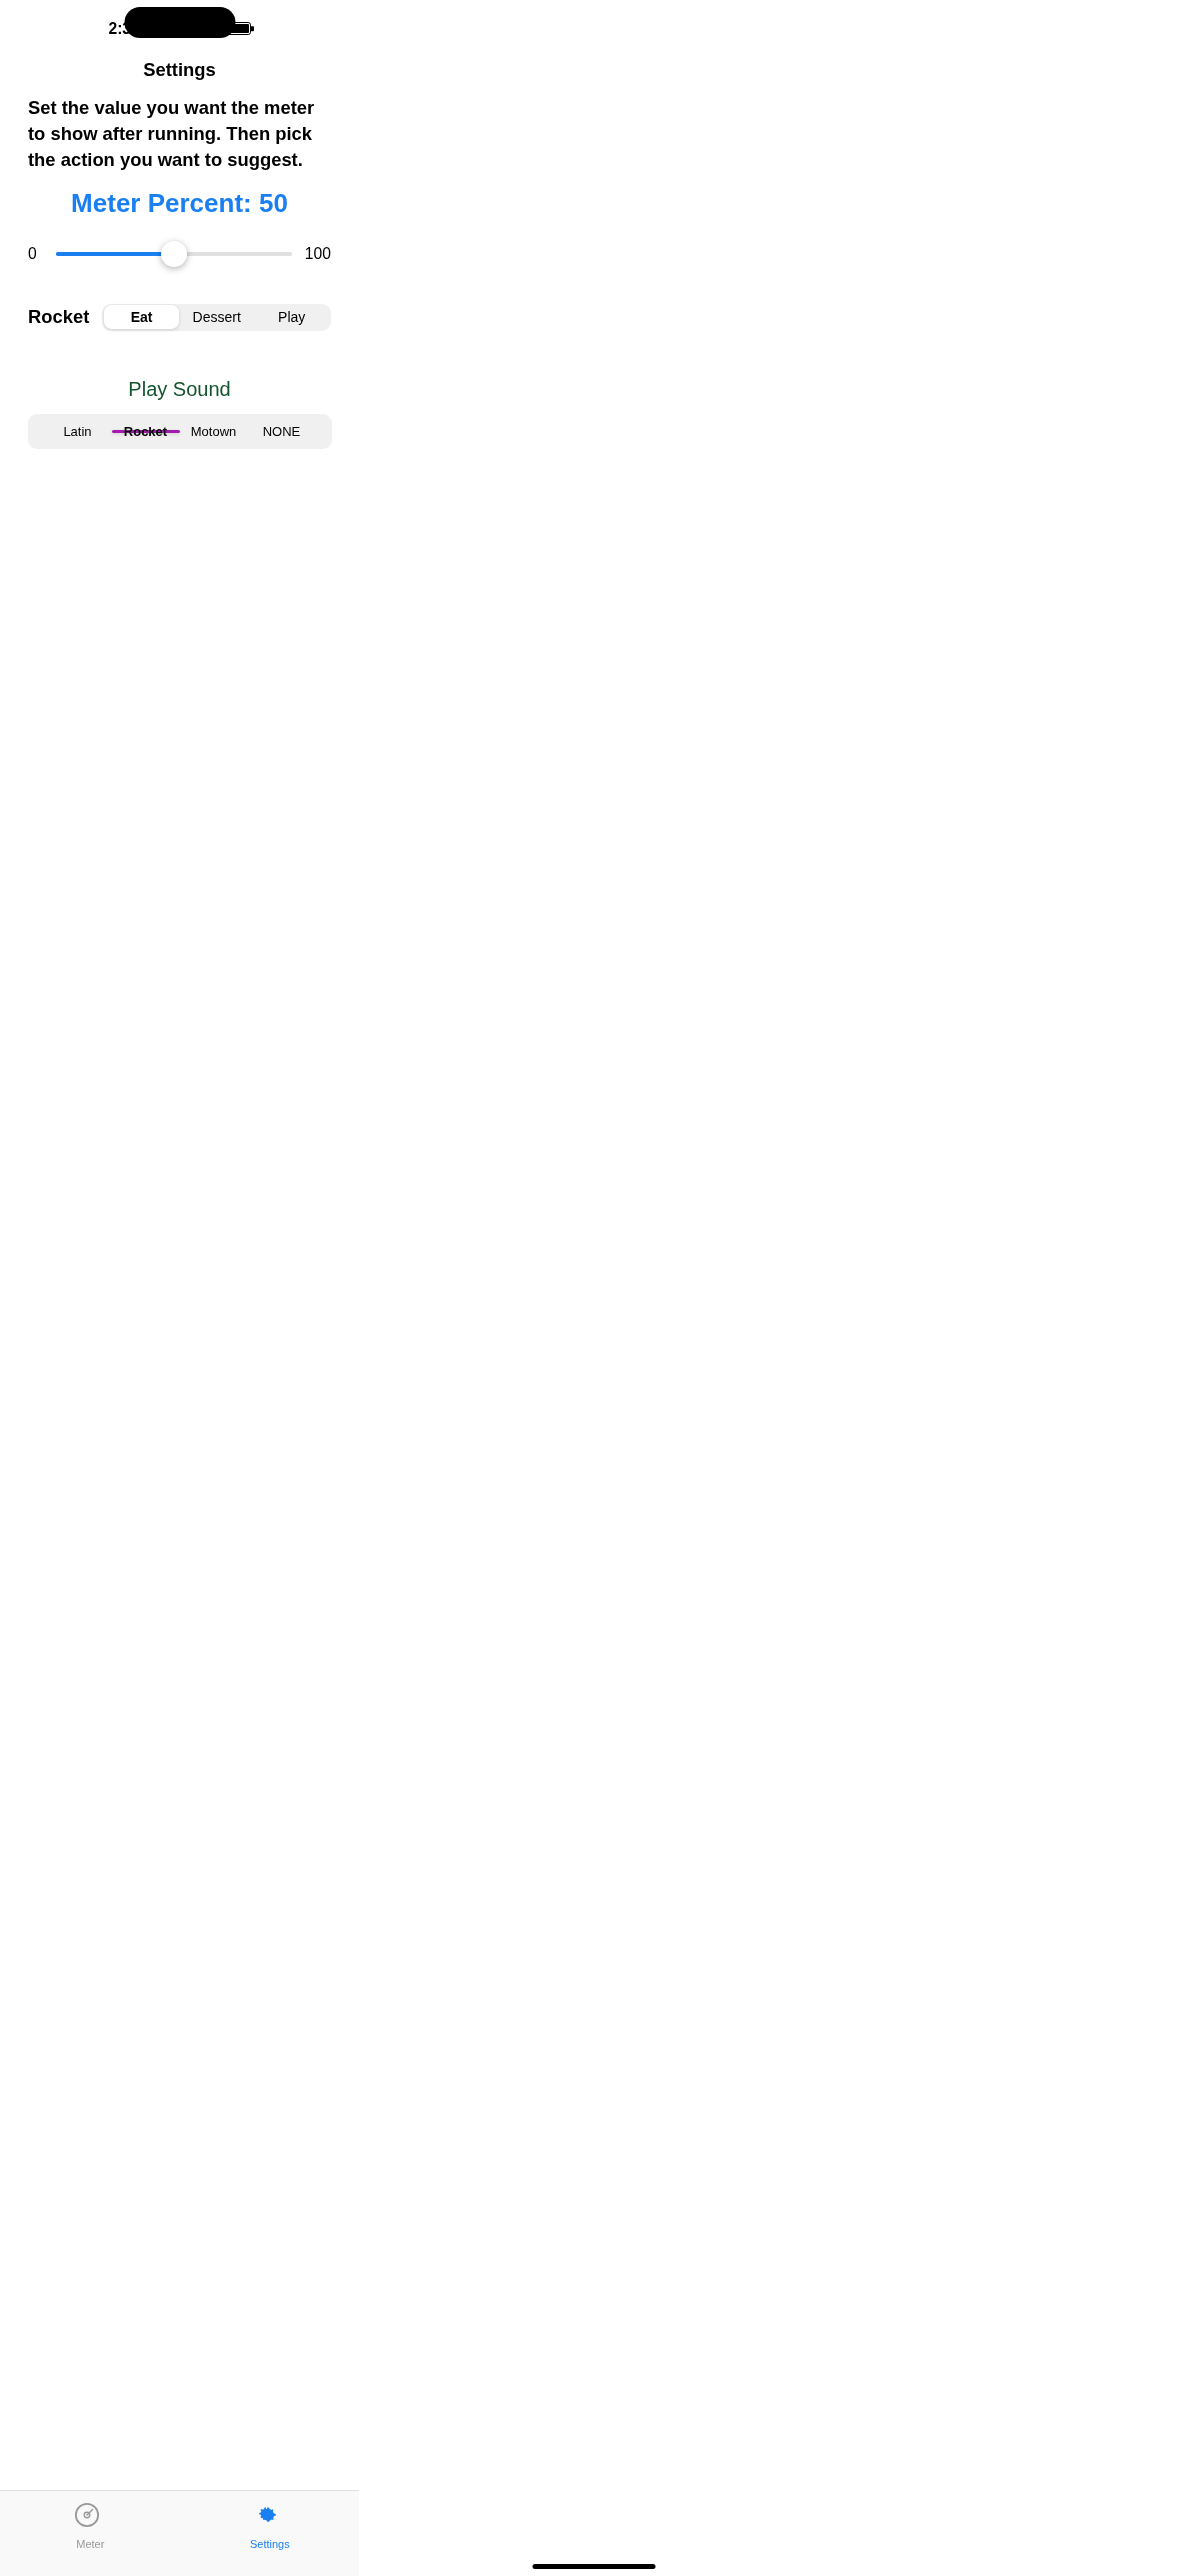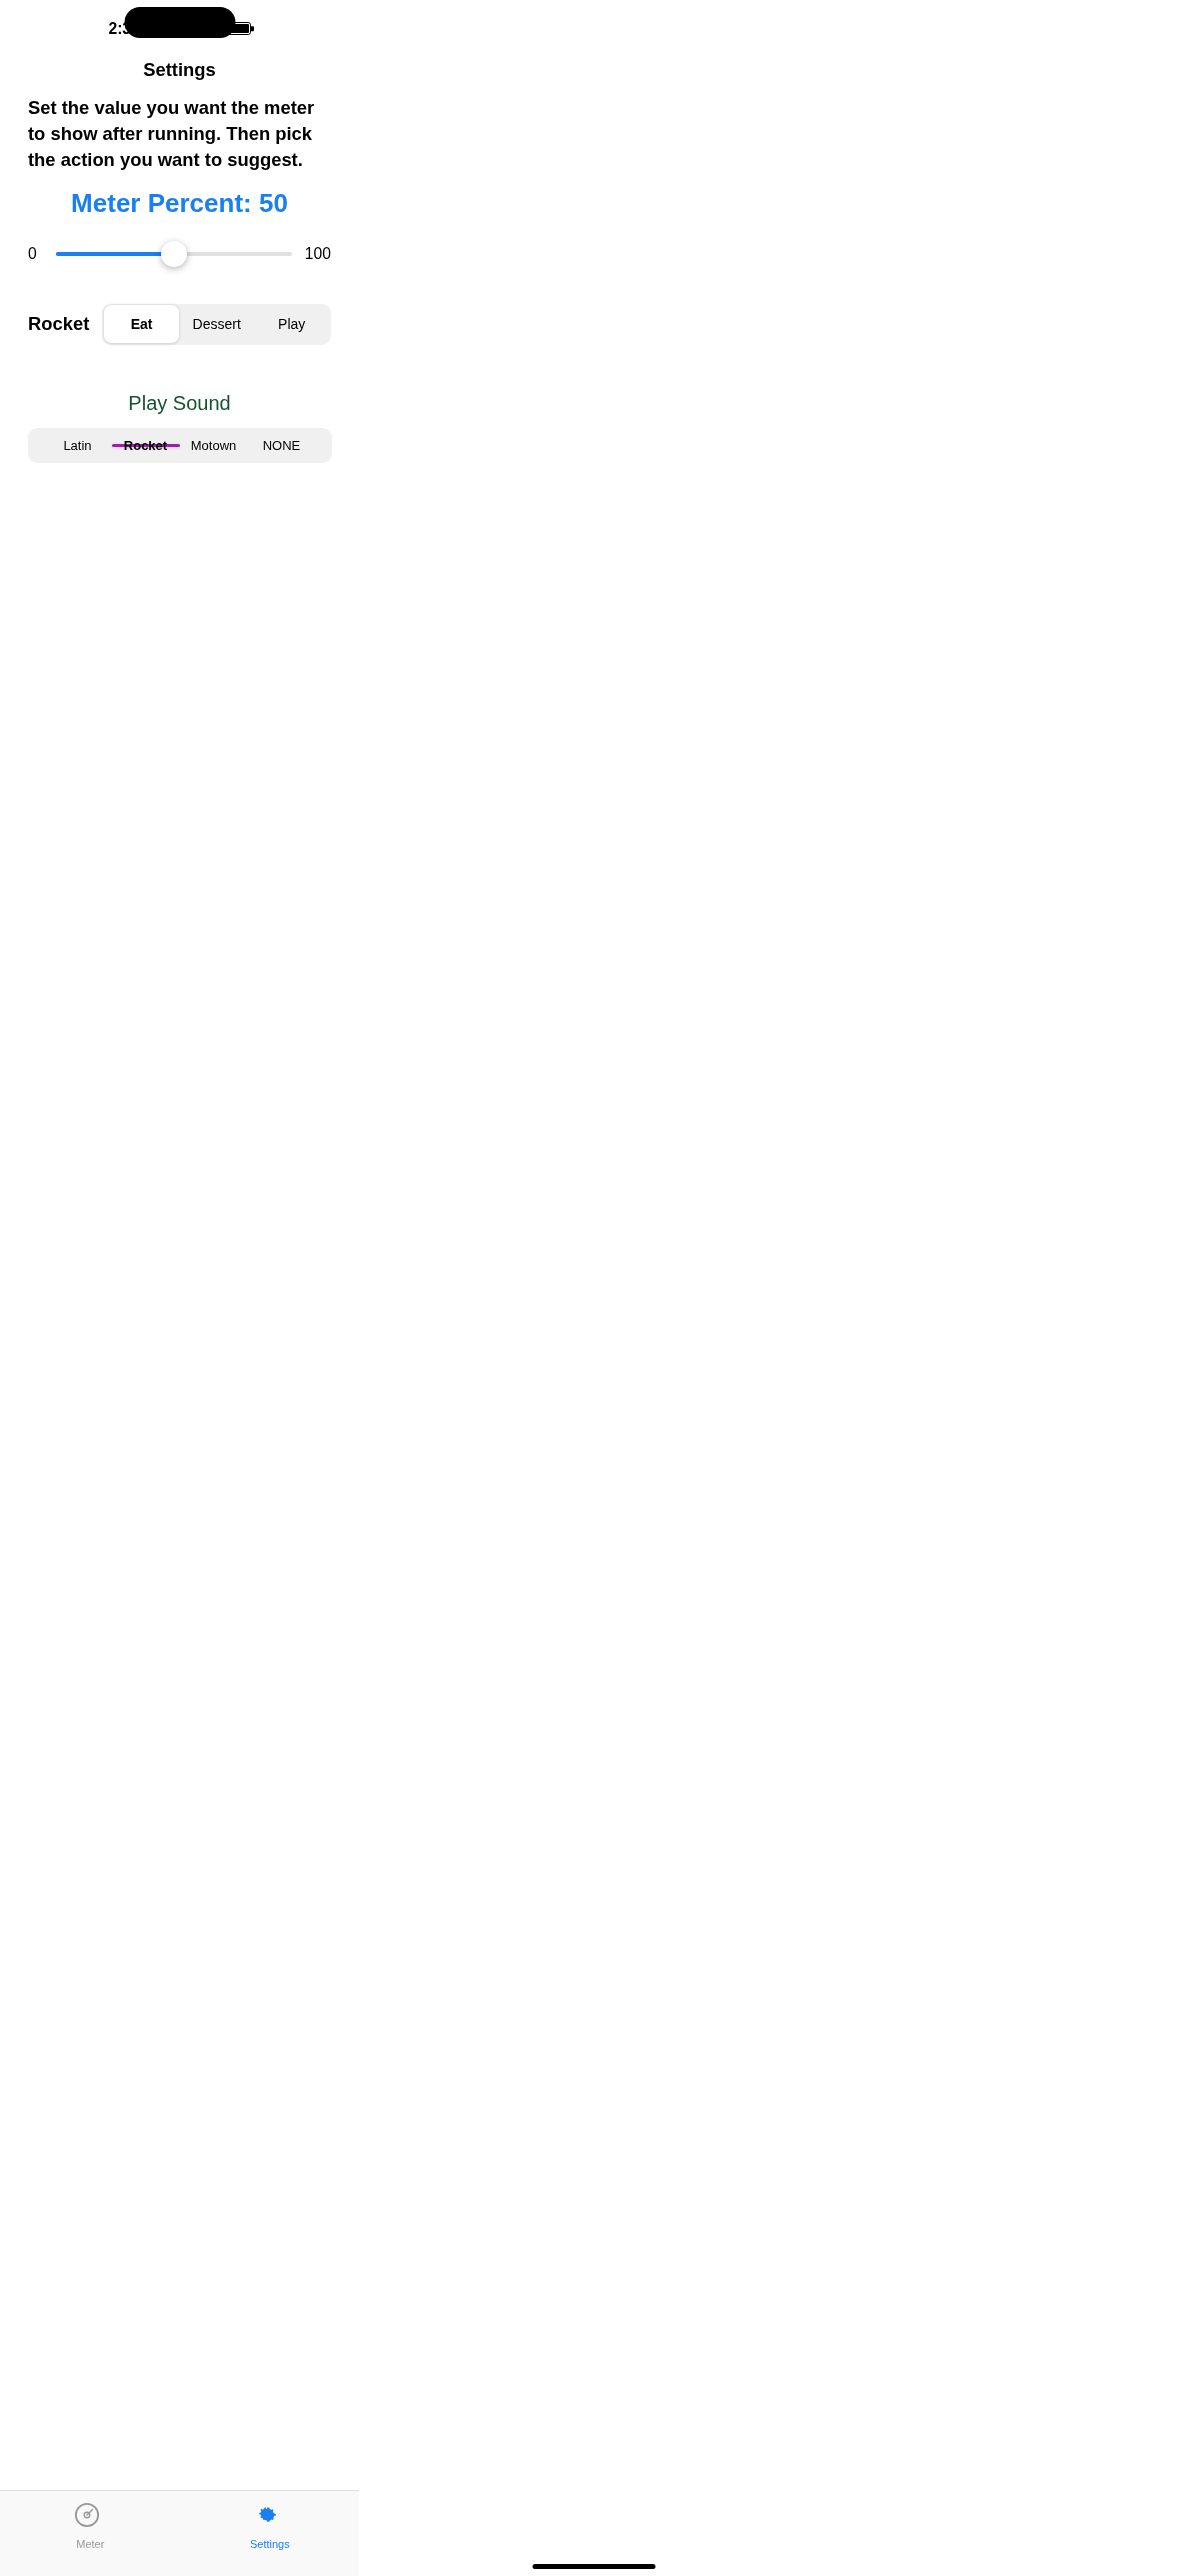--- a/index.html
+++ b/index.html
@@ -197,21 +197,21 @@
       font-weight: 600;
       color: #000;
     }
 
     .segmented-control {
       flex: 1;
       display: flex;
       background: #f0f0f0;
       border-radius: 9.2px;
       padding: 1.8px;
-      height: 41px;
+      height: 27px;
     }
 
     .segment {
       flex: 1;
       display: flex;
       align-items: center;
       justify-content: center;
       font-size: 14px;
       font-weight: 400;
       color: #000;

